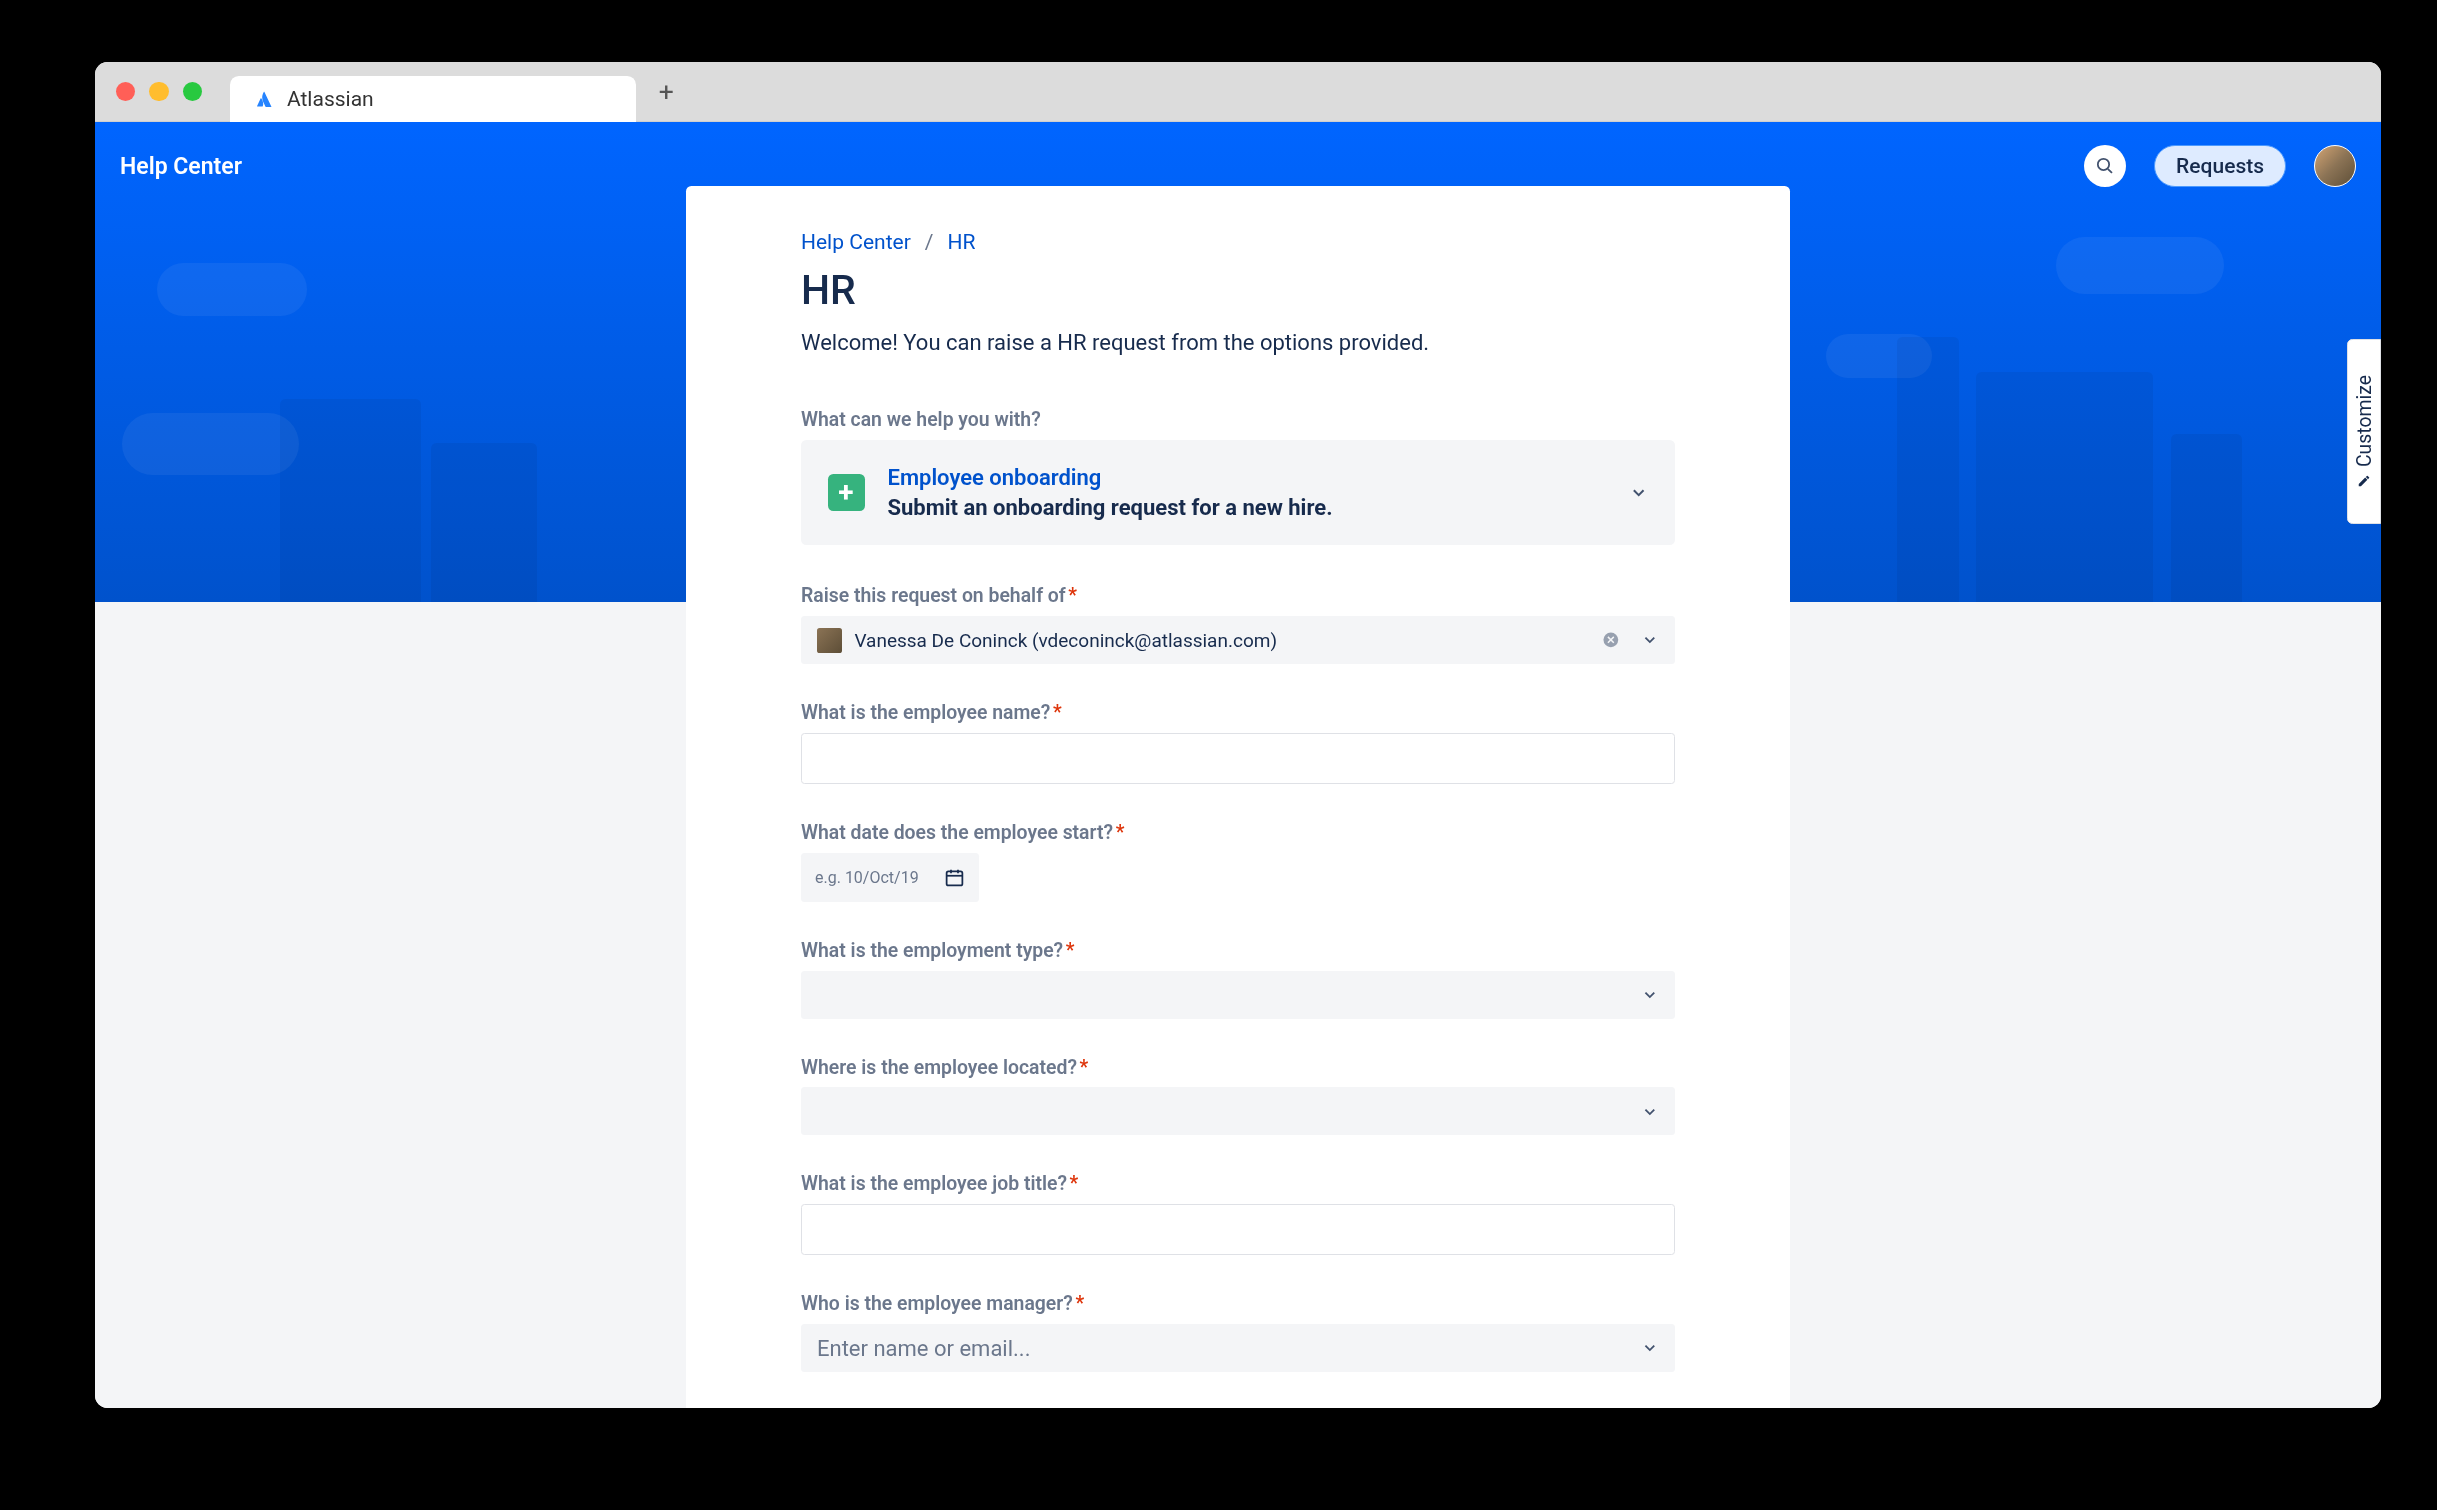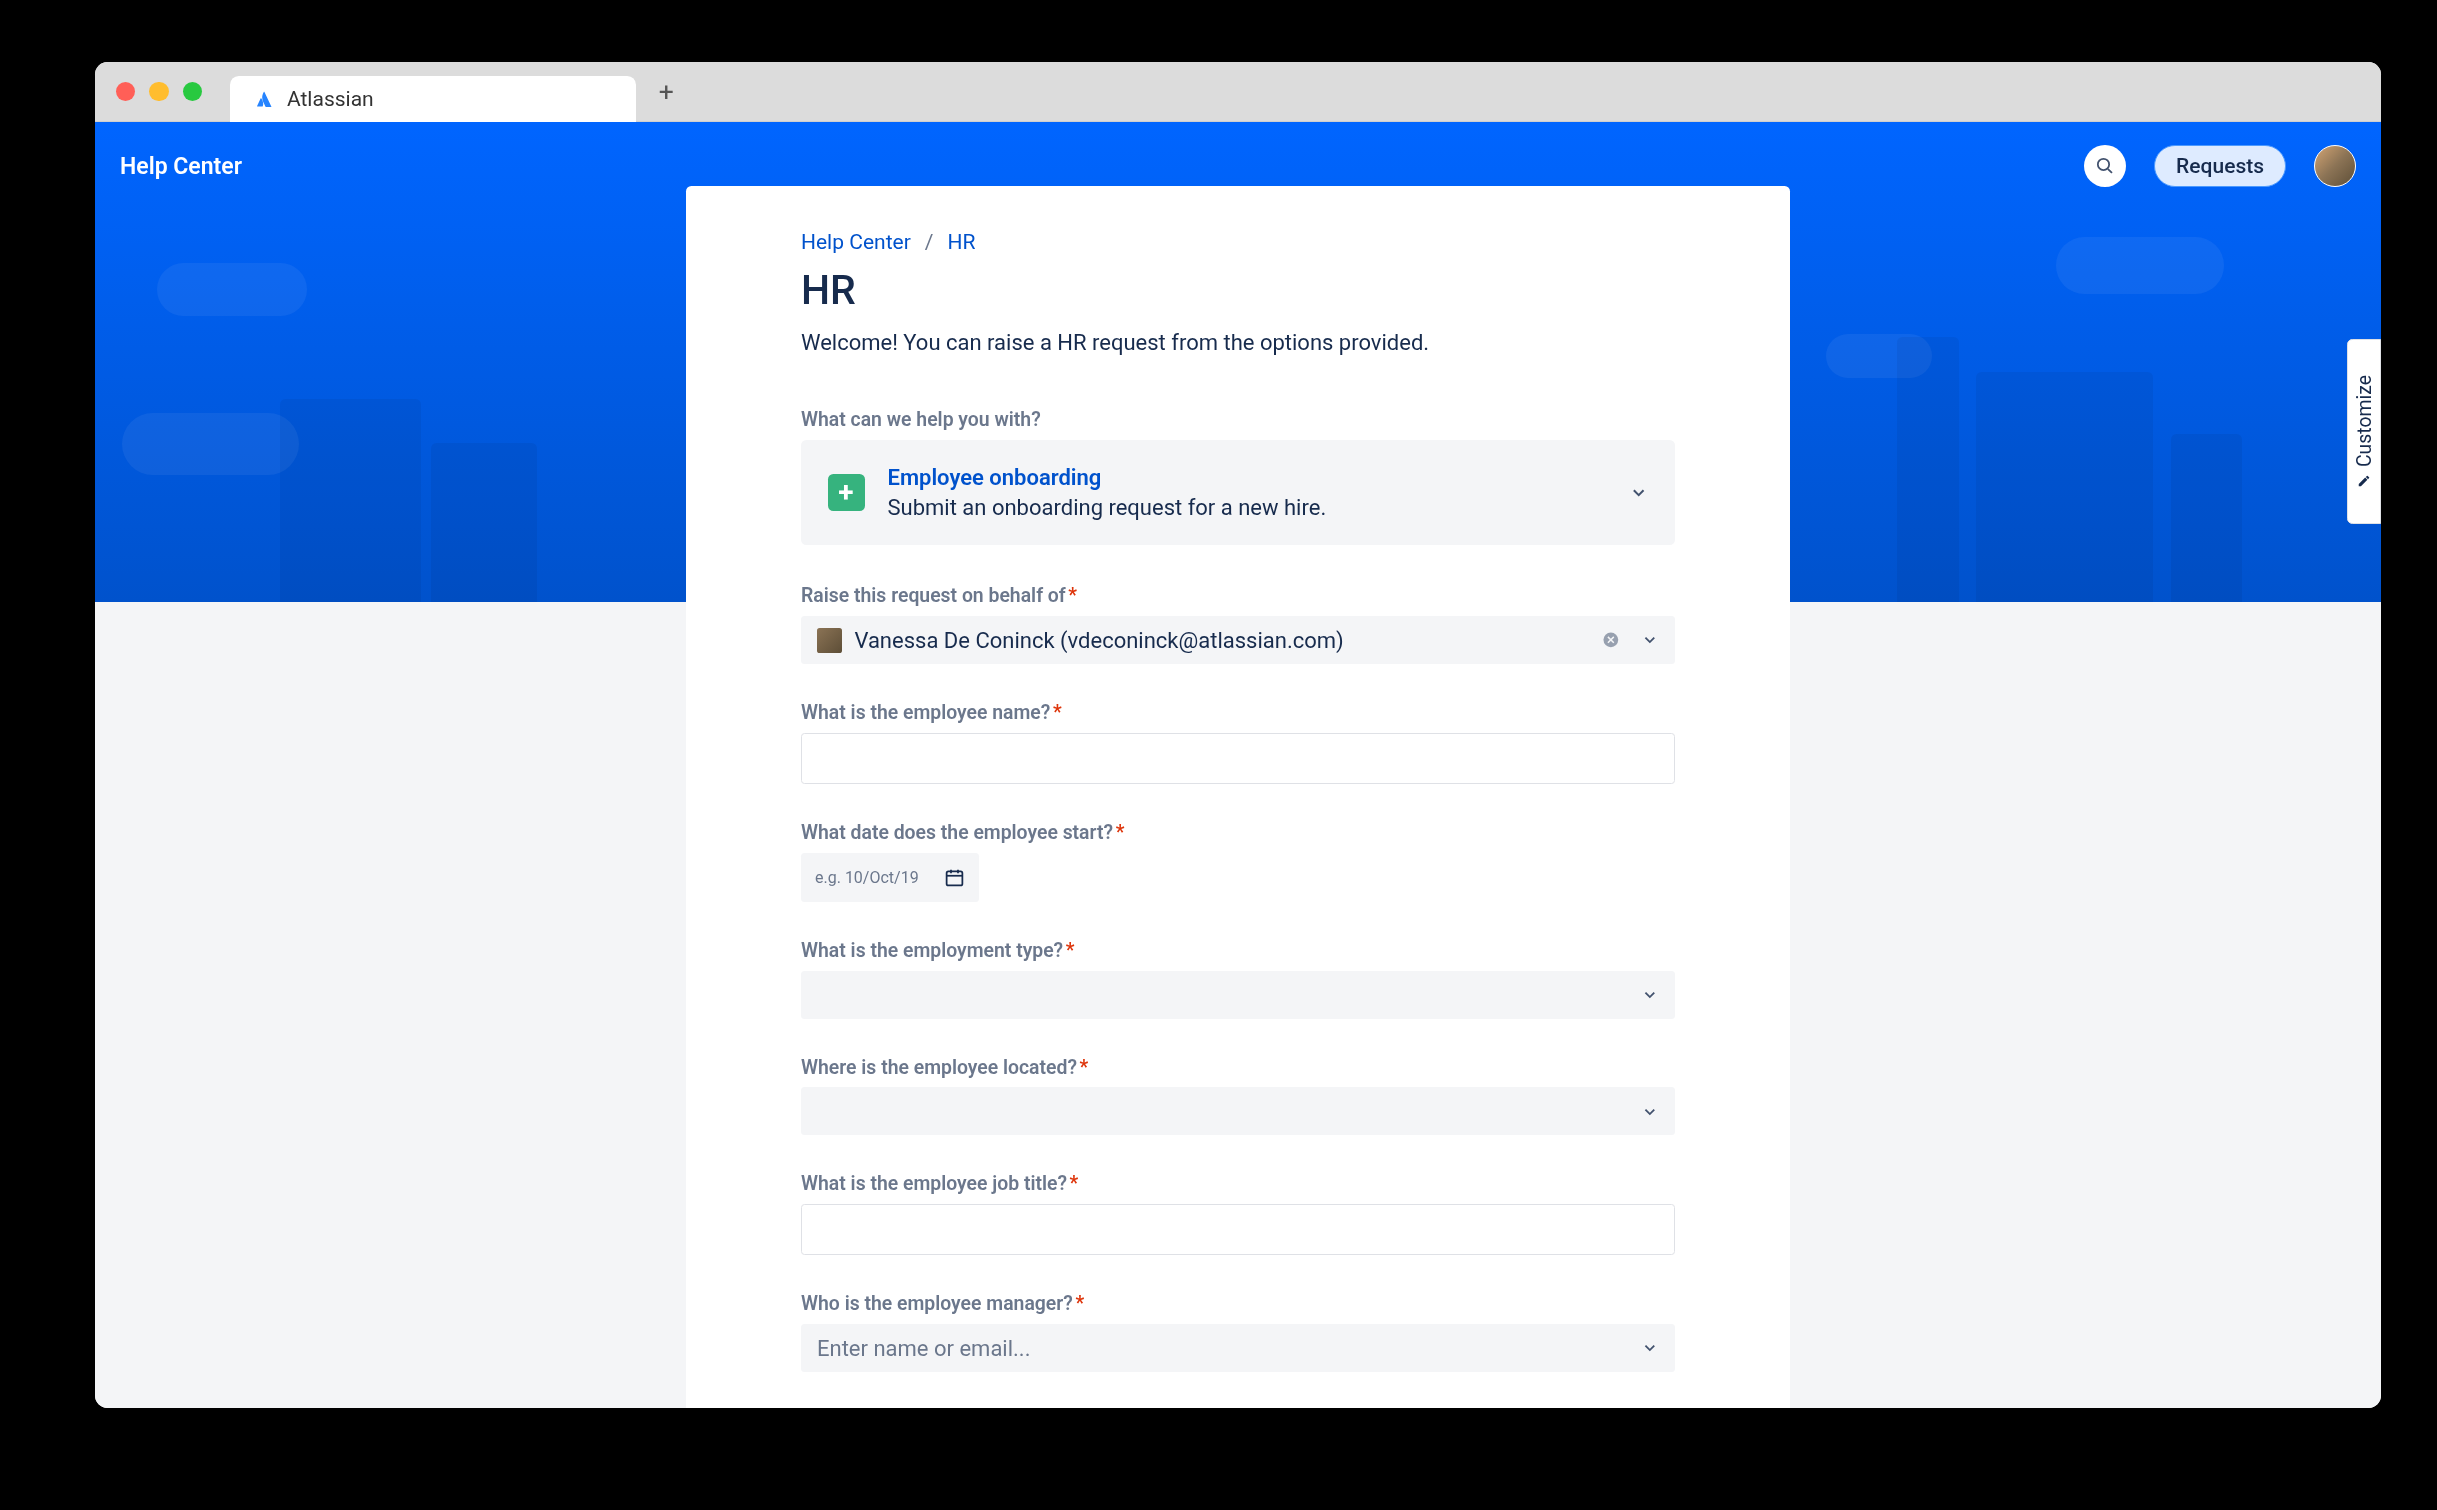--- a/index.html
+++ b/index.html
@@ -177,32 +177,32 @@
       width: 37px; height: 37px;
       background: #36b37e;
       border-radius: 5.3px;
       display: flex; align-items: center; justify-content: center;
       color: #fff;
       font-size: 28px;
       font-weight: bold;
     }
     .rt-body { flex: 1; }
     .rt-title { color: #0052cc; font-size: 22px; font-weight: 600; margin-bottom: 5.3px; }
-    .rt-desc { color: #172b4d; font-size: 22px; }
+    .rt-desc { color: #172b4d; font-size: 22px; font-weight: bold; }
     .chevron { color: #42526e; }
     .form-field { margin-bottom: 37px; }
     .select-input {
       background: #f4f5f7;
       border-radius: 3.5px;
       height: 48px;
       display: flex;
       align-items: center;
       padding: 0 16px;
       gap: 12.4px;
-      font-size: 22px;
+      font-size: 19px;
       color: #172b4d;
     }
     .select-input .user-avatar {
       width: 25px; height: 25px;
       border-radius: 2.6px;
       background: linear-gradient(135deg, #8b7355, #5d4e37);
     }
     .select-input .value { flex: 1; }
     .clear-icon { color: #97a0af; margin-right: 8.8px; }
     .text-input {

